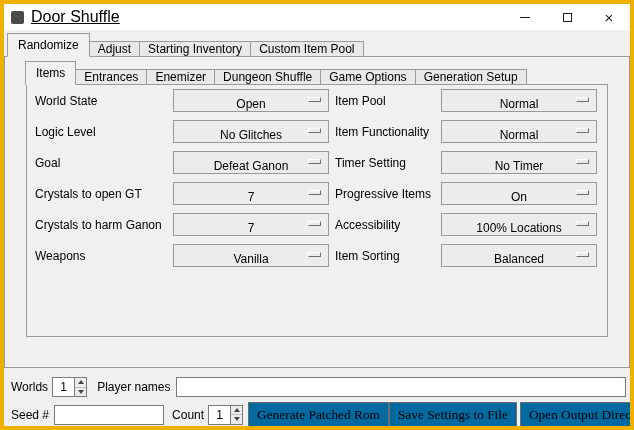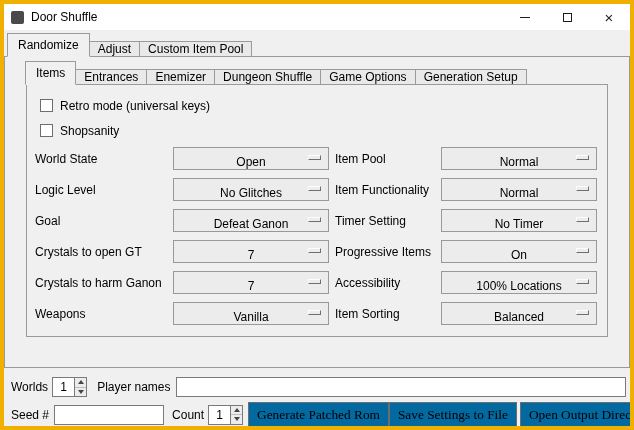--- a/index.html
+++ b/index.html
@@ -4,21 +4,21 @@
 <style>
   * { margin:0; padding:0; box-sizing:border-box; }
   html,body { background:#ffffff; }
   body { font-family:"Liberation Sans", sans-serif; font-size:12px; color:#000; }
 
   .window { width:634px; height:430px; border:4px solid #f0b000; background:#f0f0f0; position:relative; overflow:hidden; }
 
   
   .titlebar { height:26px; background:#ffffff; display:flex; align-items:center; }
   .app-icon { width:13px; height:13px; margin:0 7px 0 7px; background:#4a4a4a; border-radius:2px; flex:none; }
-  .title { flex:1; font-size:12px; white-space:nowrap; }
+  .title { flex:1; font-size:16px; white-space:nowrap;text-decoration:underline; }
   .caption-btns { display:flex; height:100%; }
   .cap-btn { width:42px; height:100%; display:flex; align-items:center; justify-content:center; cursor:default; }
   .glyph-min { width:10px; height:1px; background:#1c1c1c; }
   .glyph-max { width:9px; height:9px; border:1px solid #1c1c1c; }
   .glyph-close { font-size:15px; line-height:1; color:#1c1c1c; }
 
   
   .content { height:396px; background:#f0f0f0;border-radius:6px; }
 
   .tabs { display:flex; align-items:flex-end; position:relative; z-index:2; }
@@ -84,46 +84,37 @@
           <span class="glyph-close">×</span>
         </div>
     </div>
   </div>
 
   <div class="content">
 
     <div class="tabs outer-tabs">
       <div class="tab selected">Randomize</div>
       <div class="tab">Adjust</div>
+      <div class="tab">Starting Inventory</div>
       <div class="tab">Custom Item Pool</div>
     </div>
 
     <div class="outer-pane">
 
       <div class="tabs inner-tabs">
         <div class="tab selected">Items</div>
         <div class="tab">Entrances</div>
         <div class="tab">Enemizer</div>
         <div class="tab">Dungeon Shuffle</div>
         <div class="tab">Game Options</div>
         <div class="tab">Generation Setup</div>
       </div>
 
       <div class="inner-pane">
 
-        <div class="checks">
-          <div class="check-row">
-            <span class="checkbox"></span>
-            <span class="check-label">Retro mode (universal keys)</span>
-          </div>
-          <div class="check-row">
-            <span class="checkbox"></span>
-            <span class="check-label">Shopsanity</span>
-          </div>
-        </div>
 
         <div class="options">
 
           <span class="opt-label">World State</span>
           <div class="optmenu">
             <span class="val">Open</span>
             <span class="mb-indicator"></span>
           </div>
           <span class="opt-label">Item Pool</span>
           <div class="optmenu">

